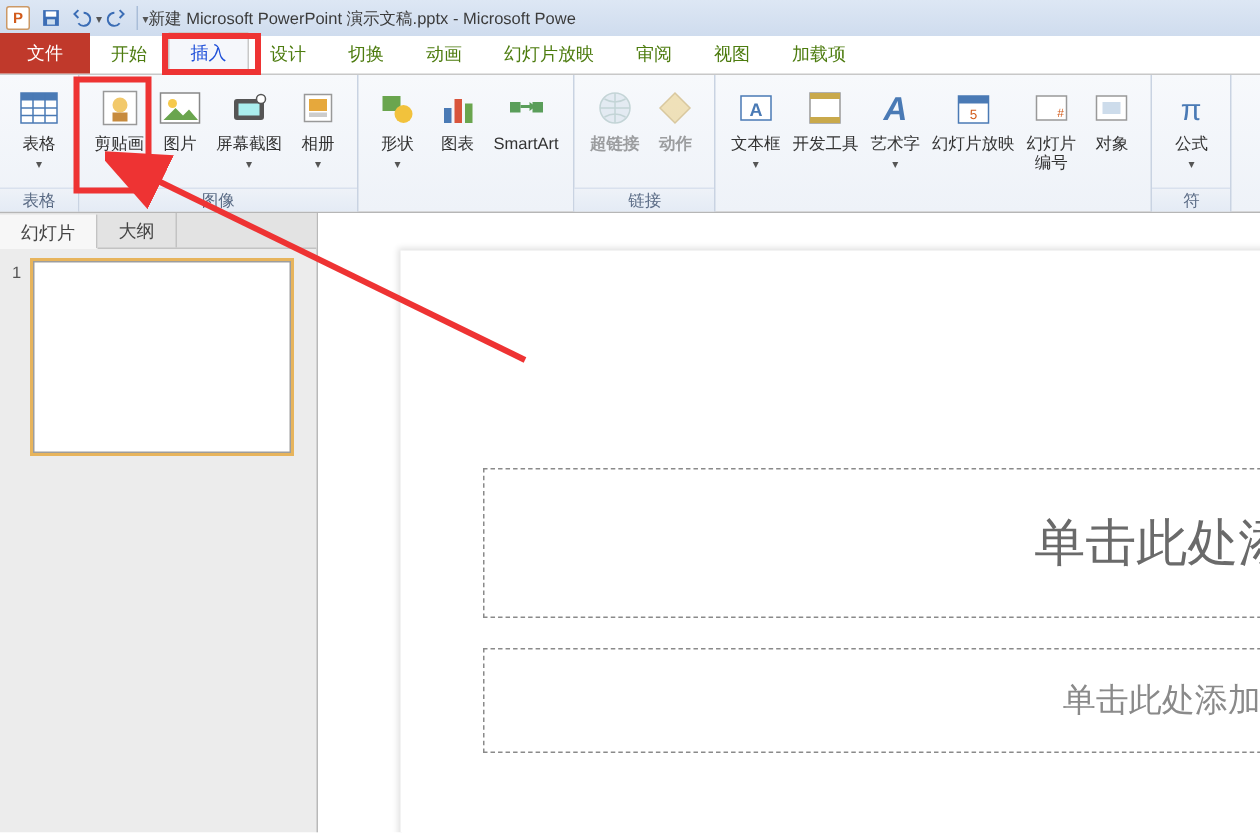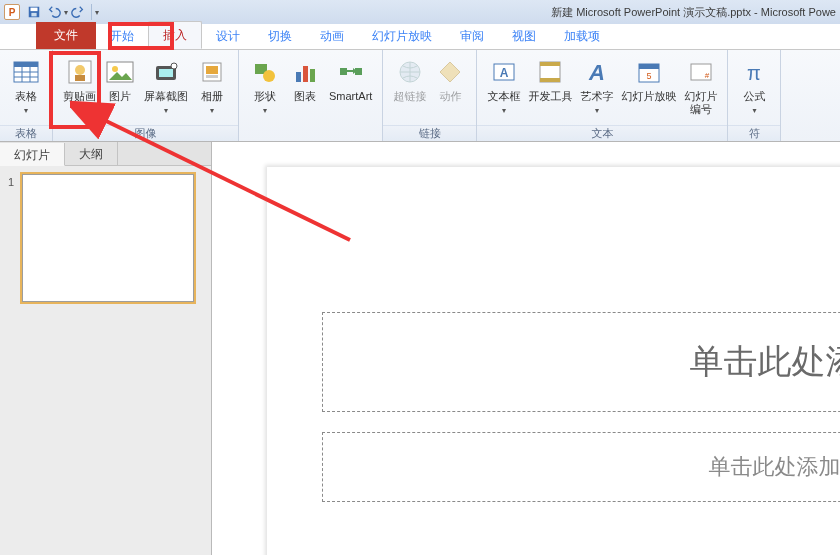--- a/index.html
+++ b/index.html
@@ -4,37 +4,37 @@
 <style>
 * { margin:0; padding:0; box-sizing:border-box; font-family:"Microsoft YaHei","SimSun",Arial,sans-serif; }
 body { width:840px; height:555px; background:#fff; overflow:hidden; position:relative; }
 
 
 .titlebar { height:24px; background:linear-gradient(#dde7f4,#cfdcee); display:flex; align-items:center; padding:0 4px; font-size:11px; color:#333; }
 .titlebar .appicon { width:16px; height:16px; background:#fff; border:1px solid #c96; border-radius:2px; display:flex; align-items:center; justify-content:center; color:#d25b1b; font-weight:bold; font-size:10px; margin-right:4px;}
 .qat-btn { width:18px; height:18px; display:flex; align-items:center; justify-content:center; margin:0 1px; cursor:pointer; }
 .qat-btn svg { width:14px; height:14px; }
 .qat-sep { width:1px; height:16px; background:#a9bdd8; margin:0 3px; }
-.titlebar .doc { flex:1; text-align:right; color:#3b3b3b; }
-
-
-.tabs { height:26px; background:#fff; border-bottom:1px solid #c8c8c8; display:flex; align-items:flex-end; font-size:12px;padding-left:36px; }
-.tab { padding:5px 14px 4px; color:#3b82f6; cursor:pointer; position:relative; }
+.titlebar .doc { flex:1; text-align:left; color:#3b3b3b; }
+
+
+.tabs { height:26px; background:#fff; border-bottom:1px solid #c8c8c8; display:flex; align-items:flex-end; font-size:12px; }
+.tab { padding:5px 14px 4px; color:#4d7c0f; cursor:pointer; position:relative; }
 .tab.file { background:#c0392b; color:#fff; padding:5px 18px; }
-.tab.active { background:#f5f7fb; border:1px solid #c8c8c8; border-bottom:1px solid #f5f7fb; border-radius:2px 2px 0 0; color:#b91c1c; }
+.tab.active { background:#f5f7fb; border:1px solid #c8c8c8; border-bottom:1px solid #f5f7fb; border-radius:2px 2px 0 0; color:#1d4ed8; }
 
 
 .ribbon { height:92px; background:linear-gradient(#f7f9fc,#eef2f8); border-bottom:1px solid #b6b6b6; display:flex; }
 .group { border-right:1px solid #c9d3e2; display:flex; flex-direction:column; }
 .group-items { flex:1; display:flex; align-items:flex-start; padding:4px 6px 0; }
 .group-label { height:16px; text-align:center; font-size:11px; color:#5a6b85; background:linear-gradient(#eef2f8,#e4ebf5); border-top:1px solid #d9e1ee; }
 .rb-btn { display:flex; flex-direction:column; align-items:center; min-width:40px; padding:2px 4px; cursor:pointer; font-size:11px; color:#333; }
 .rb-btn .ico { width:32px; height:32px; display:flex; align-items:center; justify-content:center; margin-bottom:2px; }
 .rb-btn .lbl { text-align:center; line-height:13px; white-space:pre; }
-.rb-btn.disabled { opacity:0.45; }
+.rb-btn.disabled { opacity:0.45;font-weight:bold; }
 .drop { font-size:8px; color:#555; }
 
 
 .workspace { position:absolute; top:142px; left:0; right:0; bottom:0; display:flex; }
 .sidepane { width:212px; background:#ececec; border-right:1px solid #b9b9b9; display:flex; flex-direction:column; }
 .sp-tabs { height:24px; display:flex; background:#e3e3e3; border-bottom:1px solid #c3c3c3; }
 .sp-tab { padding:4px 14px; font-size:12px; color:#444; border-right:1px solid #c3c3c3; cursor:pointer; }
 .sp-tab.active { background:#f7f7f7; border-bottom:1px solid #f7f7f7; position:relative; top:1px; }
 .sp-body { flex:1; padding:8px; overflow:auto; }
 .thumb { display:flex; }
@@ -264,22 +264,30 @@
       <div class="rb-btn">
         <div class="ico">
           <svg width="28" height="28" viewBox="0 0 28 28">
               <rect x="4" y="6" width="20" height="16" fill="#fff" stroke="#999"></rect>
               <text x="20" y="20" font-size="8" text-anchor="middle" fill="#d25b1b">#</text>
             </svg>
         </div>
         <div class="lbl">幻灯片
 编号</div>
       </div>
-    </div>
-    <div class="group-label">文本</div>
+      <div class="rb-btn">
+        <div class="ico">
+          <svg width="28" height="28" viewBox="0 0 28 28">
+              <rect x="4" y="6" width="20" height="16" fill="#fff" stroke="#999"></rect>
+              <rect x="8" y="10" width="12" height="8" fill="#cddceb"></rect>
+            </svg>
+        </div>
+        <div class="lbl">对象</div>
+      </div>
+    </div>
   </div>
 
   <div class="group">
     <div class="group-items">
       <div class="rb-btn">
         <div class="ico">
           <svg width="28" height="28" viewBox="0 0 28 28">
               <text x="14" y="22" font-size="20" text-anchor="middle" fill="#4a7ab5">π</text>
             </svg>
         </div>

